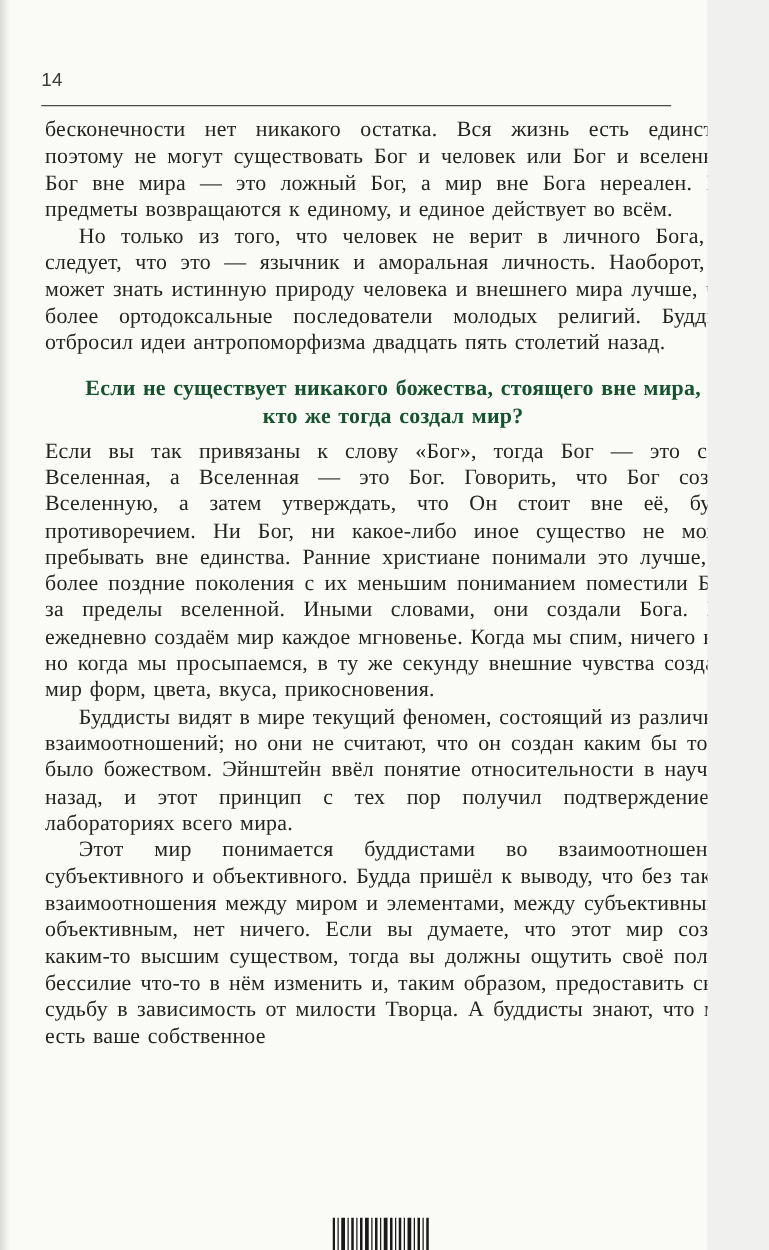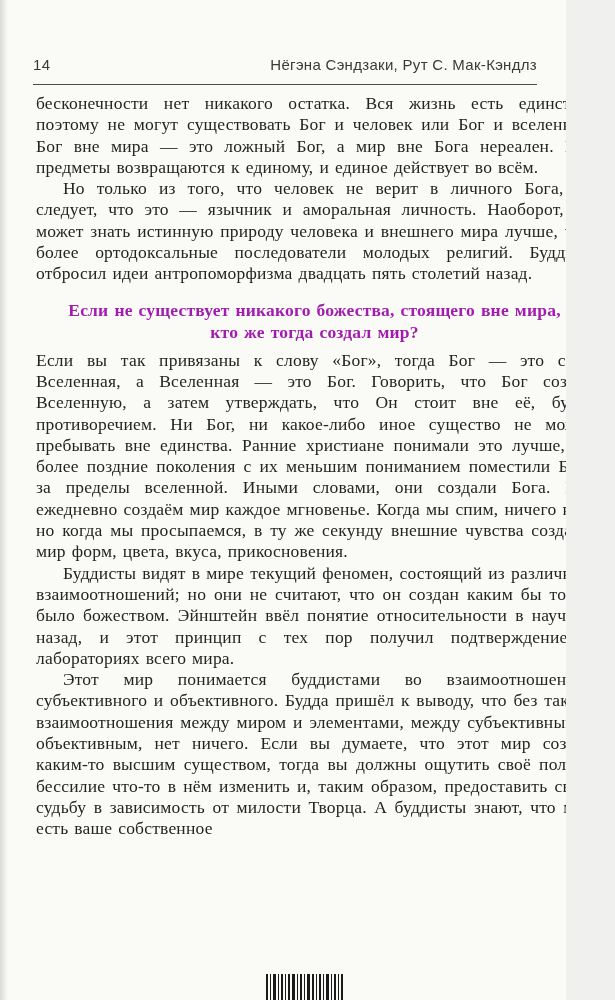--- a/index.html
+++ b/index.html
@@ -56,40 +56,39 @@
   }
   .body-text p { text-align: justify; }
   .body-text p.indent { text-indent: 27px; }
   .section-heading {
     font-size: 17.5px;
     font-weight: bold;
     line-height: 22px;
     text-align: center;
     margin: 14px 30px 7px 30px;
     letter-spacing: 0.2px;
-    color: #a21caf;
+    color: #14532d;
   }
   .barcode {
     position: absolute;
     left: 266px;
     bottom: 0;
     width: 80px;
     height: 26px;
   }
 </style>
 </head>
 <body>
 
 <div class="page">
 
   <div class="scan-edge"></div>
 
   <div class="running-header">
     <span class="page-number">14</span>
-    <span class="header-authors">Нёгэна Сэндзаки, Рут С. Мак-Кэндлз</span>
   </div>
 
   <div class="header-rule"></div>
 
   <div class="body-text">
     <p>бесконечности нет никакого остатка. Вся жизнь есть единство; поэтому не могут существовать Бог и человек или Бог и вселенная. Бог вне мира — это ложный Бог, а мир вне Бога нереален. Все предметы возвращаются к единому, и единое действует во всём.</p>
     <p class="indent">Но только из того, что человек не верит в личного Бога, не следует, что это — язычник и аморальная личность. Наоборот, он может знать истинную природу человека и внешнего мира лучше, чем более ортодоксальные последователи молодых религий. Буддизм отбросил идеи антропоморфизма двадцать пять столетий назад.</p>
 
     <h2 class="section-heading">Если не существует никакого божества, стоящего вне мира, кто же тогда создал мир?</h2>
 

